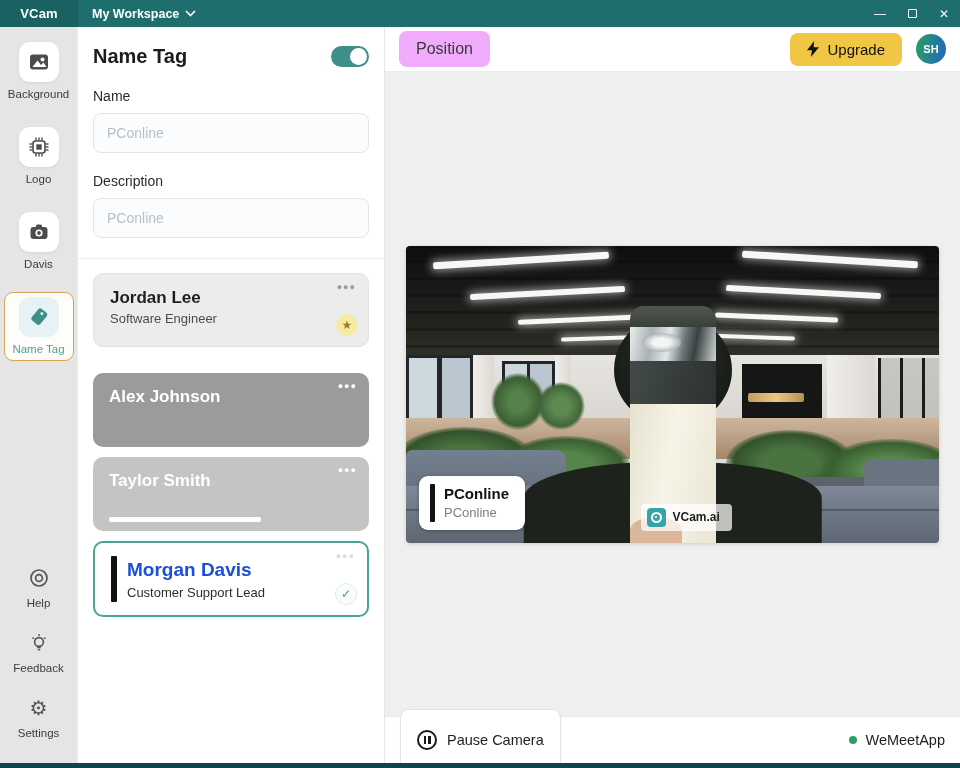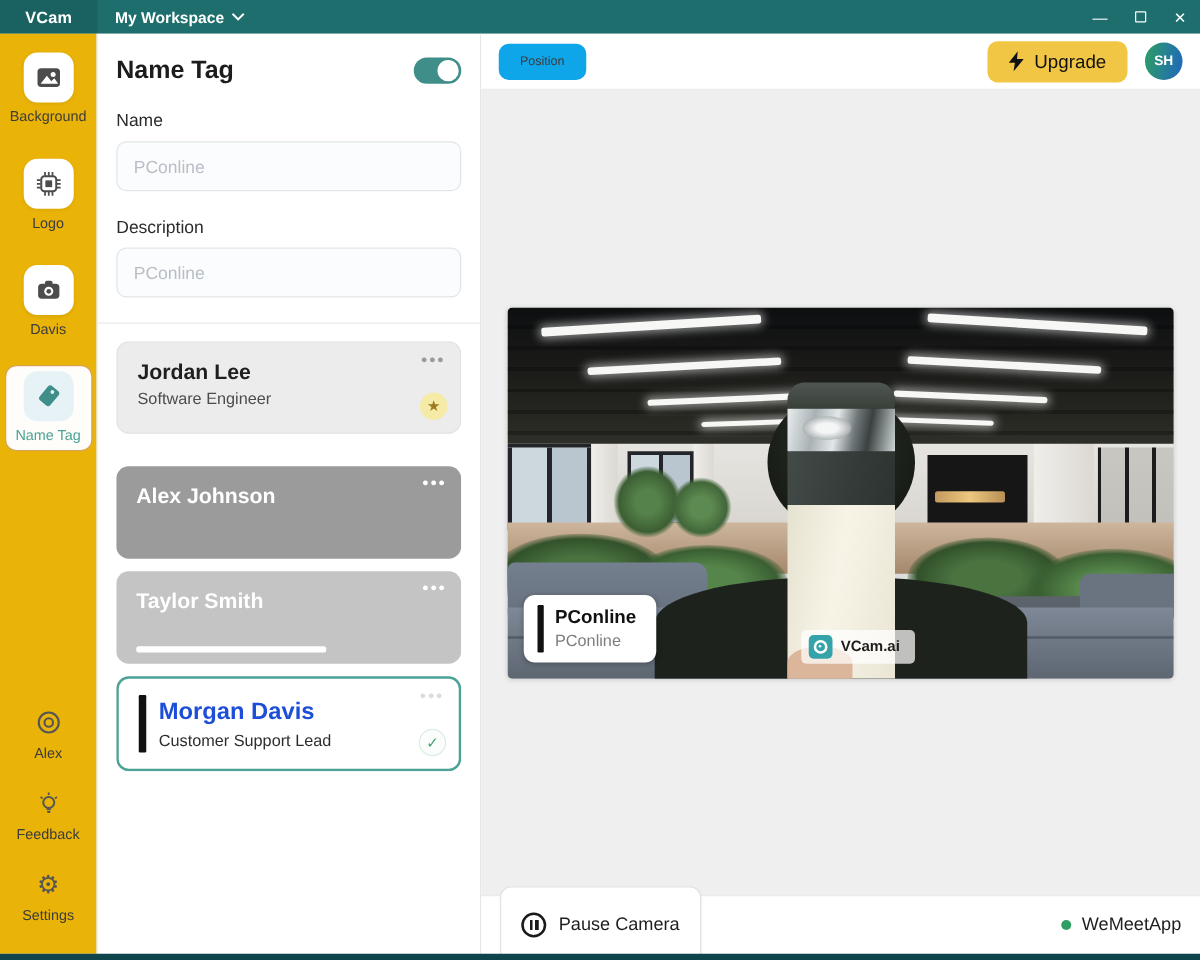--- a/index.html
+++ b/index.html
@@ -14,21 +14,21 @@
   .workspace { display:flex; align-items:center; gap:6px; margin-left:14px; font-size:12.5px; font-weight:bold; cursor:pointer; }
   .workspace svg { display:block; }
   .win-controls { margin-left:auto; display:flex; align-items:center; height:100%; }
   .win-btn { width:32px; height:100%; display:flex; align-items:center; justify-content:center; font-size:12px; cursor:pointer; }
   .win-btn .sq { width:9px; height:9px; border:1.5px solid #fff; border-radius:1px; }
 
   
   .body { flex:1; display:flex; min-height:0; }
 
   
-  .rail { width:78px; background:#eab308; border-right:1px solid #ececec; display:flex; flex-direction:column; align-items:center; padding:10px 0 8px; }
+  .rail { width:78px; background:#e5e5e5; border-right:1px solid #ececec; display:flex; flex-direction:column; align-items:center; padding:10px 0 8px; }
   .rail-item { display:flex; flex-direction:column; align-items:center; gap:6px; margin-bottom:16px; cursor:pointer; width:70px; padding:4px 0 5px; border:1px solid transparent; border-radius:9px; }
   .rail-item .icon-box { width:40px; height:40px; border-radius:11px; background:#ffffff; box-shadow:0 1px 3px rgba(0,0,0,.07); display:flex; align-items:center; justify-content:center; }
   .rail-item .rail-label { font-size:11.5px; color:#3c3c3c; }
   .rail-item.selected { border-color:#D9A452; background:#fffdf9; }
   .rail-item.selected .icon-box { background:#e7f2f7; box-shadow:none; }
   .rail-item.selected .rail-label { color:#4BA296; }
   .rail-spacer { flex:1; }
   .rail-bottom .rail-item { margin-bottom:10px; }
   .rail-bottom .rail-item .icon-box { background:transparent; box-shadow:none; width:26px; height:26px; }
   .glyph { font-size:20px; color:#555; line-height:1; }
@@ -60,21 +60,21 @@
   .card-3 .white-bar { position:absolute; left:16px; bottom:9px; width:55%; height:5px; background:#fff; border-radius:2px; }
   .card-4 { background:#fff; border:2px solid #4BA296; display:flex; align-items:center; gap:10px; }
   .card-4 .vbar { width:6px; height:46px; background:#111; border-radius:1px; flex:0 0 6px; }
   .card-4 .card-name { color:#1d4ed8; font-size:19px; } .card-4 .card-role { color:#2e2e2e; }
   .card-4 .card-menu { color:#dcdcdc; }
   .badge-check { background:#fbfdfc; border:1px solid #dcede2; color:#3da56d; }
 
   
   .main { flex:1; display:flex; flex-direction:column; min-width:0; }
   .main-top { height:45px; background:#fff; border-bottom:1px solid #ececec; display:flex; align-items:center; padding:0 14px; flex:0 0 45px; }
-  .position-btn { background:#0ea5e9; border:none; border-radius:8px; padding:9px 17px; font-size:10px; color:#3a3a3a; cursor:pointer; font-family:"Liberation Sans",sans-serif; }
+  .position-btn { background:#f0abfc; border:none; border-radius:8px; padding:9px 17px; font-size:16px; color:#3a3a3a; cursor:pointer; font-family:"Liberation Sans",sans-serif; }
   .main-top .right { margin-left:auto; display:flex; align-items:center; gap:14px; }
   .upgrade-btn { background:#F1C644; border:none; border-radius:8px; padding:8px 17px; font-size:15px; color:#111; display:flex; align-items:center; gap:8px; cursor:pointer; font-family:"Liberation Sans",sans-serif; }
   .avatar { width:30px; height:30px; border-radius:50%; background:linear-gradient(100deg,#2e9e62,#1f66c0); color:#fff; font-size:11px; font-weight:bold; display:flex; align-items:center; justify-content:center; cursor:pointer; }
 
   .stage { flex:1; background:#efefef; display:flex; align-items:center; justify-content:center; min-height:0; }
 
   
   .preview { position:relative; width:533px; height:297px; border-radius:4px; overflow:hidden; background:#ddd; box-shadow:0 1px 4px rgba(0,0,0,.15); }
   .ceiling { position:absolute; left:0; top:0; width:100%; height:37%;
      background:linear-gradient(#0d0e10,#24251f 75%, #2e2f28);
@@ -214,21 +214,21 @@
       <div class="rail-spacer"></div>
 
       <div class="rail-bottom">
         <div class="rail-item">
           <div class="icon-box">
             <svg width="22" height="22" viewBox="0 0 22 22">
                 <circle cx="11" cy="11" r="8" fill="none" stroke="#555" stroke-width="1.7"></circle>
                 <circle cx="11" cy="11" r="3.4" fill="none" stroke="#555" stroke-width="1.7"></circle>
               </svg>
           </div>
-          <span class="rail-label">Alex</span>
+          <span class="rail-label">Help</span>
         </div>
         <div class="rail-item">
           <div class="icon-box">
             <svg width="22" height="22" viewBox="0 0 22 22">
                 <circle cx="11" cy="10" r="4.4" fill="none" stroke="#555" stroke-width="1.6"></circle>
                 <line x1="9.3" y1="15.4" x2="12.7" y2="15.4" stroke="#555" stroke-width="1.6"></line>
                 <line x1="9.8" y1="17.6" x2="12.2" y2="17.6" stroke="#555" stroke-width="1.6"></line>
                 <g stroke="#555" stroke-width="1.4">
                   <line x1="11" y1="2" x2="11" y2="4"></line>
                   <line x1="4.5" y1="5.5" x2="6" y2="6.8"></line>

